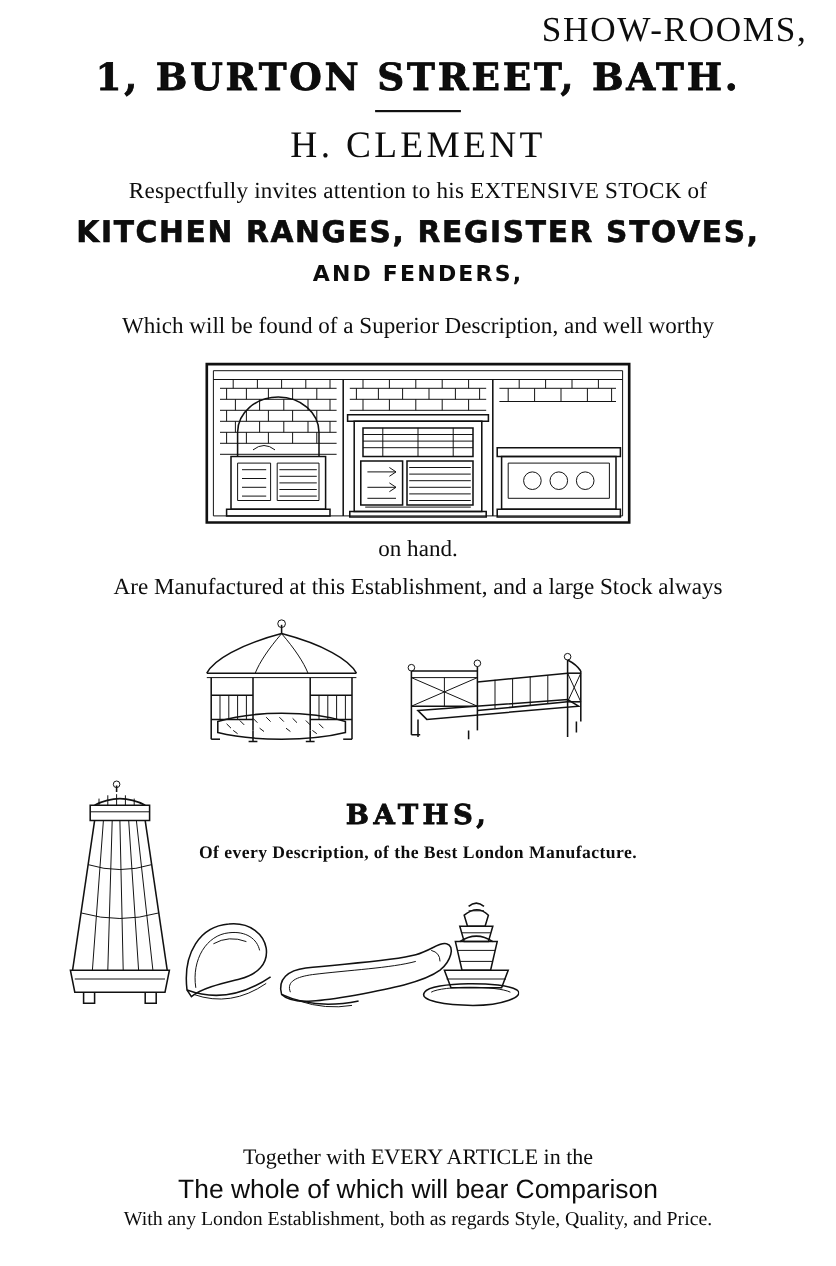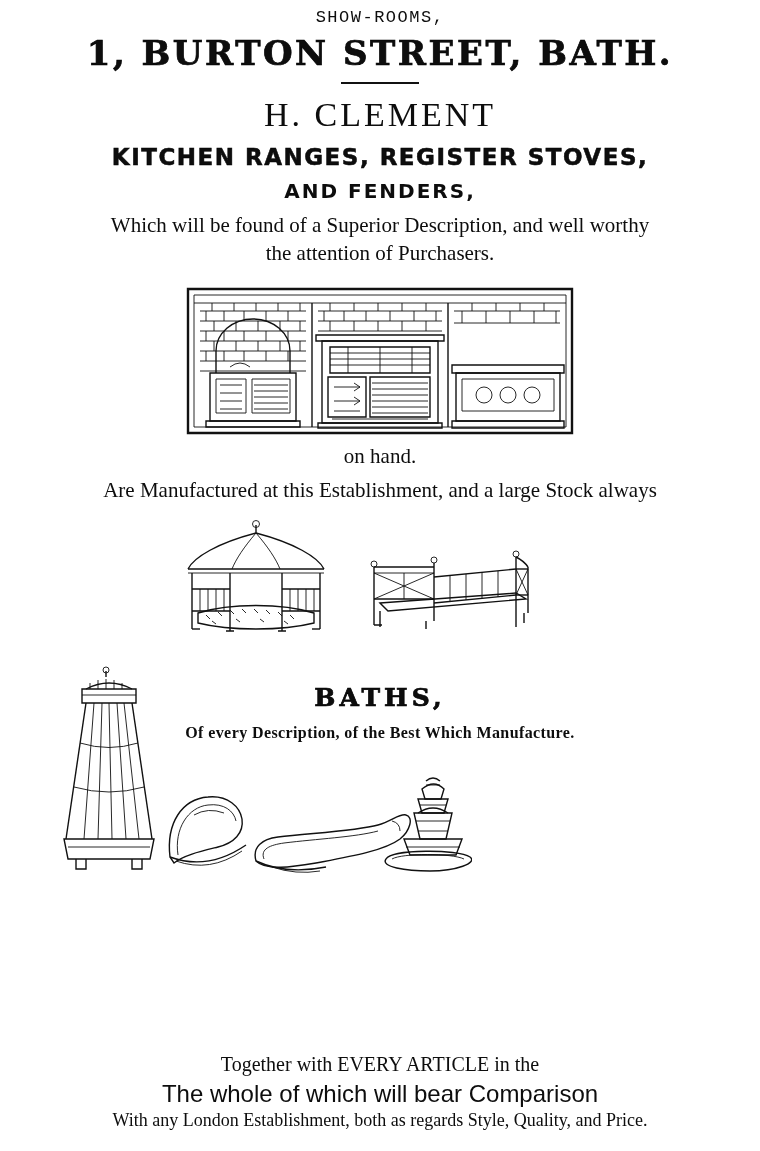--- a/index.html
+++ b/index.html
@@ -28,23 +28,23 @@
     text-align: center;
     font-family: "DejaVu Sans", sans-serif;
     font-weight: bold;
     font-size: 44px;
     letter-spacing: 3px;
     margin-top: 22px;
     line-height: 1.05;
     -webkit-text-stroke: 0.6px #000;
   }
   .subhead {
-    text-align: center;
-    font-family: Liberation Mono, monospace;
-    font-size: 17px;
+    text-align: right;
+    font-family: Liberation Serif, serif;
+    font-size: 32px;
     letter-spacing: 1.5px;
     margin-top: 8px;
   }
   .address {
     text-align: center;
     font-family: "DejaVu Serif", serif;
     font-weight: bold;
     font-size: 34px;
     letter-spacing: 2.5px;
     margin-top: 6px;
@@ -67,38 +67,38 @@
     text-align: center;
     font-family: "Liberation Serif", serif;
     font-size: 21px;
     margin-top: 9px;
     letter-spacing: 0.2px;
   }
   .products {
     text-align: center;
     font-family: "DejaVu Sans", sans-serif;
     font-weight: bold;
-    font-size: 23px;
+    font-size: 27px;
     letter-spacing: 1.5px;
     margin-top: 10px;
     -webkit-text-stroke: 0.5px #000;
   }
   .andfenders {
     text-align: center;
     font-family: "DejaVu Sans", sans-serif;
     font-weight: bold;
     font-size: 20px;
     letter-spacing: 2px;
     margin-top: 9px;
   }
   .descline {
     text-align: center;
     font-family: "Liberation Serif", serif;
     font-size: 21px;
-    margin-top: 9px;
+    margin-top: 23px;
     line-height: 1.25;
   }
 
   .section-title {
     text-align: center;
     font-family: "DejaVu Sans", sans-serif;
     font-weight: bold;
     font-size: 30px;
     letter-spacing: 2px;
     margin-top: 4px;
@@ -124,21 +124,21 @@
     font-family: "Liberation Serif", serif;
     font-weight: bold;
     font-size: 16px;
     letter-spacing: 0.4px;
     margin-top: 12px;
   }
 
   .footer {
     position: absolute;
     left: 0; right: 0;
-    bottom: 28px;
+    bottom: 40px;
     text-align: center;
   }
   .foot1 { font-size: 20px; font-family: "Liberation Serif", serif; }
   .foot2 {
     font-size: 25px;
     font-family: "Liberation Serif", serif;
     letter-spacing: 1.2px;
     margin-top: 5px;
   }
   .foot3 { font-size: 24px; font-family: Liberation Sans, sans-serif; margin-top: 4px;}
@@ -159,24 +159,24 @@
 </head>
 <body>
 
 <div class="page">
 
   <div class="subhead">SHOW-ROOMS,</div>
   <div class="address">1, BURTON STREET, BATH.</div>
   <div class="rule"></div>
 
   <div class="name">H. CLEMENT</div>
+  <div class="invite">Respectfully invites attention to his EXTENSIVE STOCK of</div>
   <div class="products">KITCHEN RANGES, REGISTER STOVES,</div>
   <div class="andfenders">AND FENDERS,</div>
   <div class="descline">Which will be found of a Superior Description, and well worthy</div>
-  <div class="descline" style="margin-top:2px;">the attention of Purchasers.</div>
 
   <div class="illus illus-ranges" style="width:400px;">
     <svg width="400" height="160" viewBox="0 0 400 160">
 
       <path class="ln2" d="M8,8 H392 V152 H8 Z"></path>
       <path class="lnt" d="M14,14 H386 V146 H14 Z"></path>
 
       <path class="lnt" d="M14,22 H386"></path>
 
       <path class="ln" d="M132,22 V146"></path>
@@ -430,21 +430,21 @@
 
         <path class="ln" d="M8,78 h8 M60,74 v8 M150,70 v10 M158,66 v10"></path>
         <path class="ln" d="M14,64 V80"></path>
       </g>
     </svg>
   </div>
 
   <div class="baths-zone">
     <div class="baths-text">
       <div class="baths-title">BATHS,</div>
-      <div class="baths-sub">Of every Description, of the Best Which Manufacture.</div>
+      <div class="baths-sub">Of every Description, of the Best London Manufacture.</div>
     </div>
 
     <div class="illus-baths">
       <svg width="420" height="245" viewBox="0 0 420 245">
 
         <g transform="translate(10,0)">
 
           <path class="ln" d="M20,26 H74 V40 H20 Z"></path>
           <path class="lnt" d="M20,32 H74"></path>
           <path class="ln" d="M24,26 q23,-12 46,0"></path>

